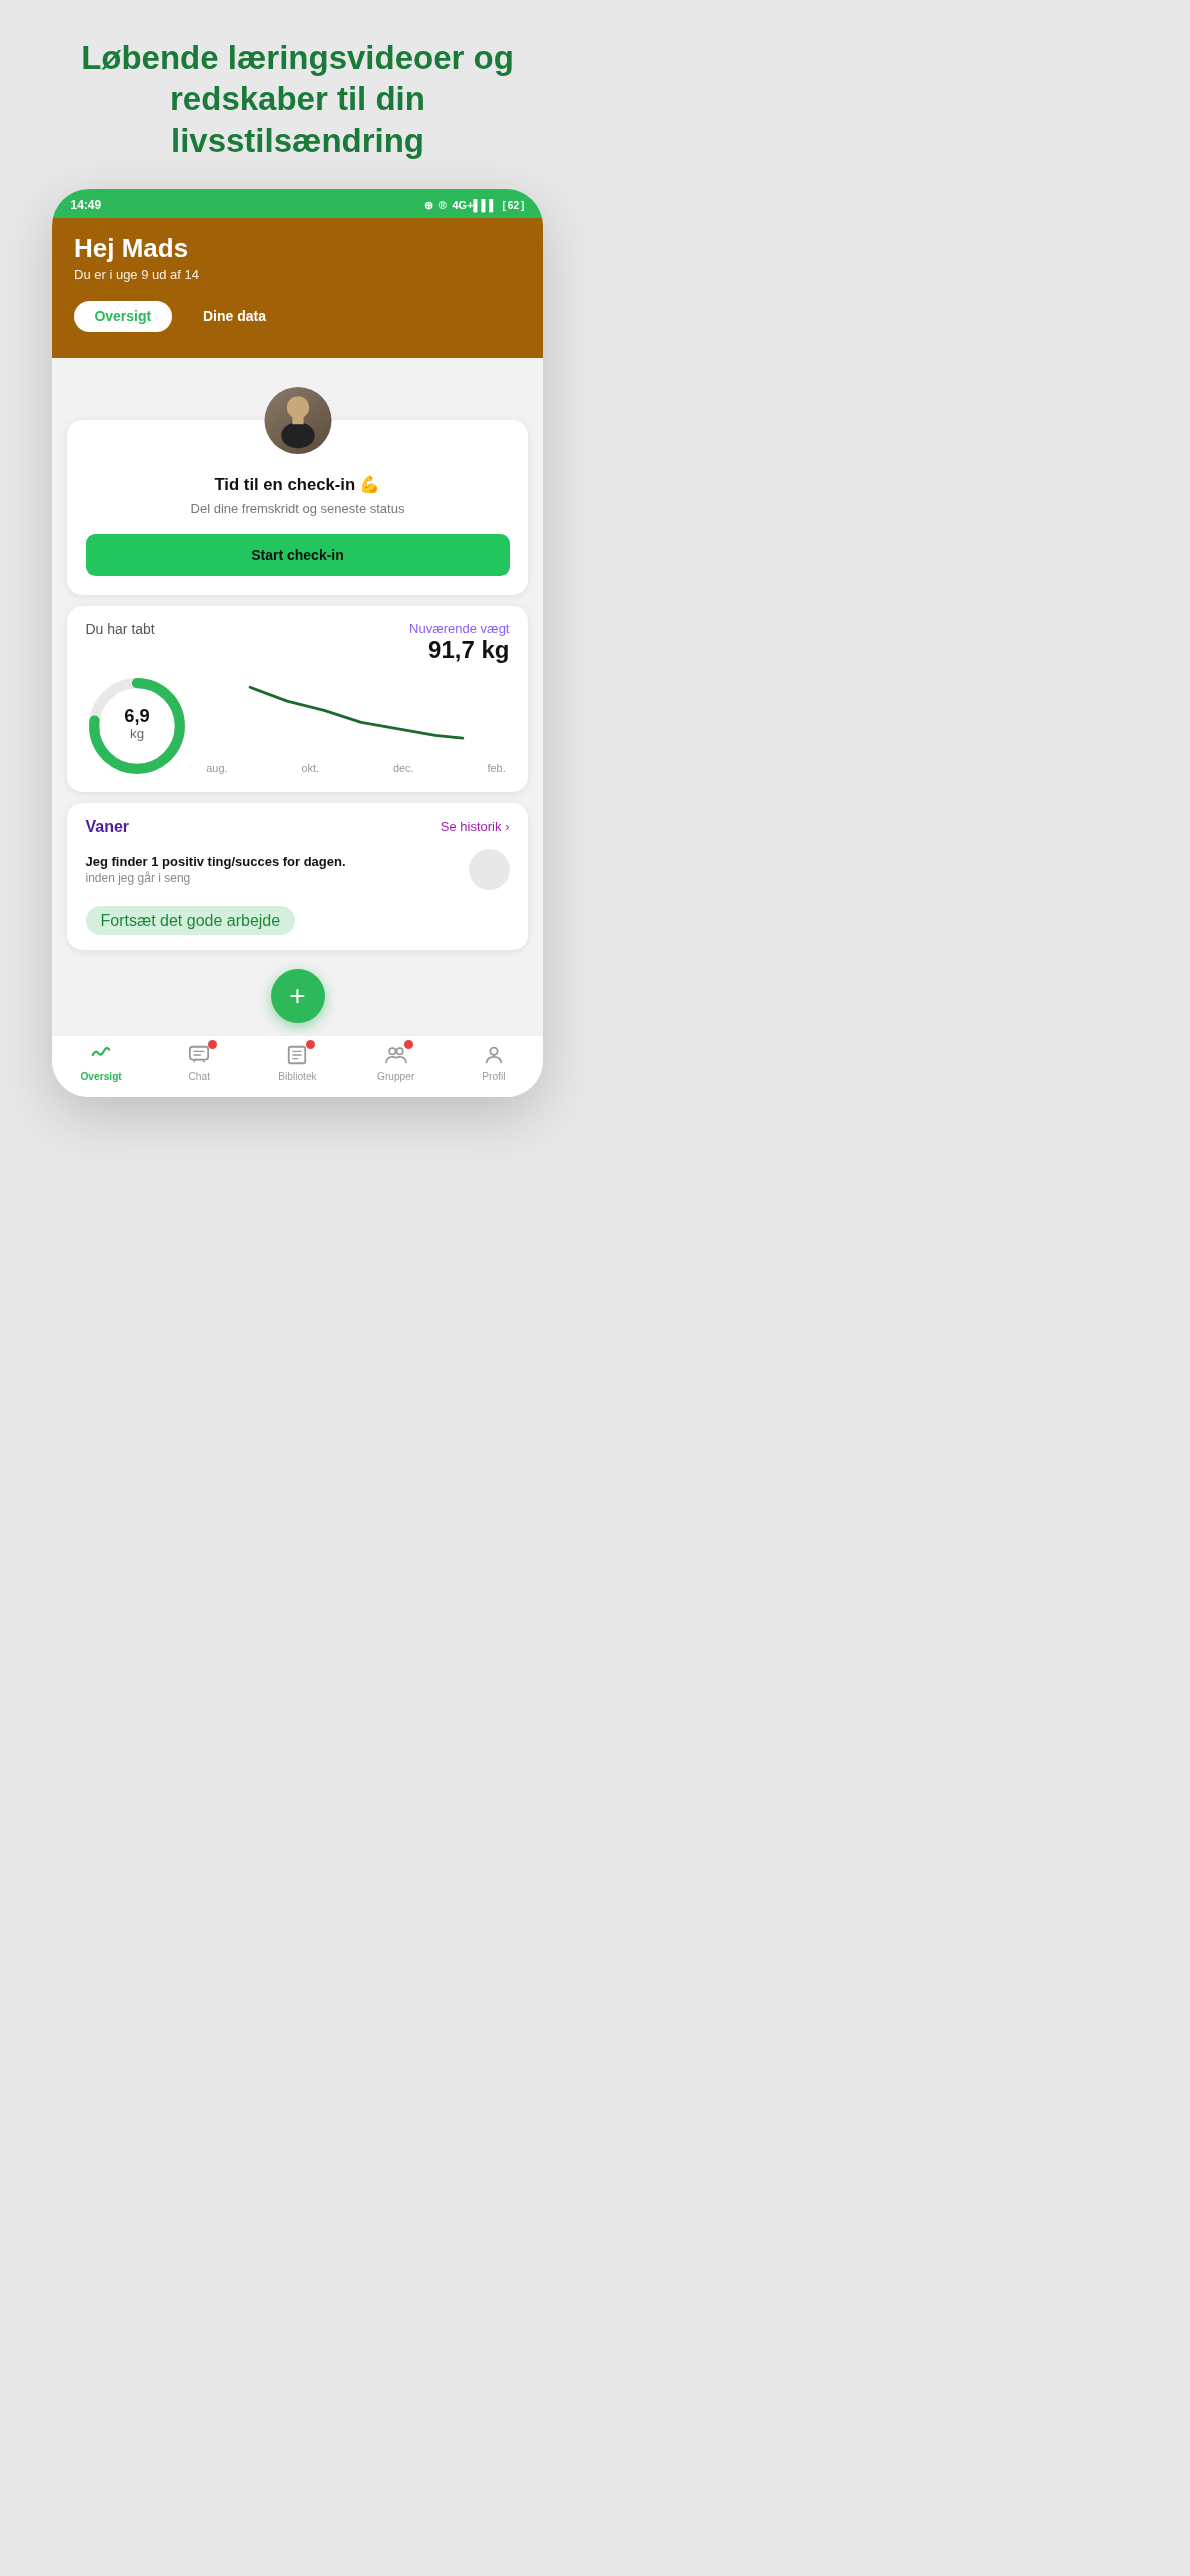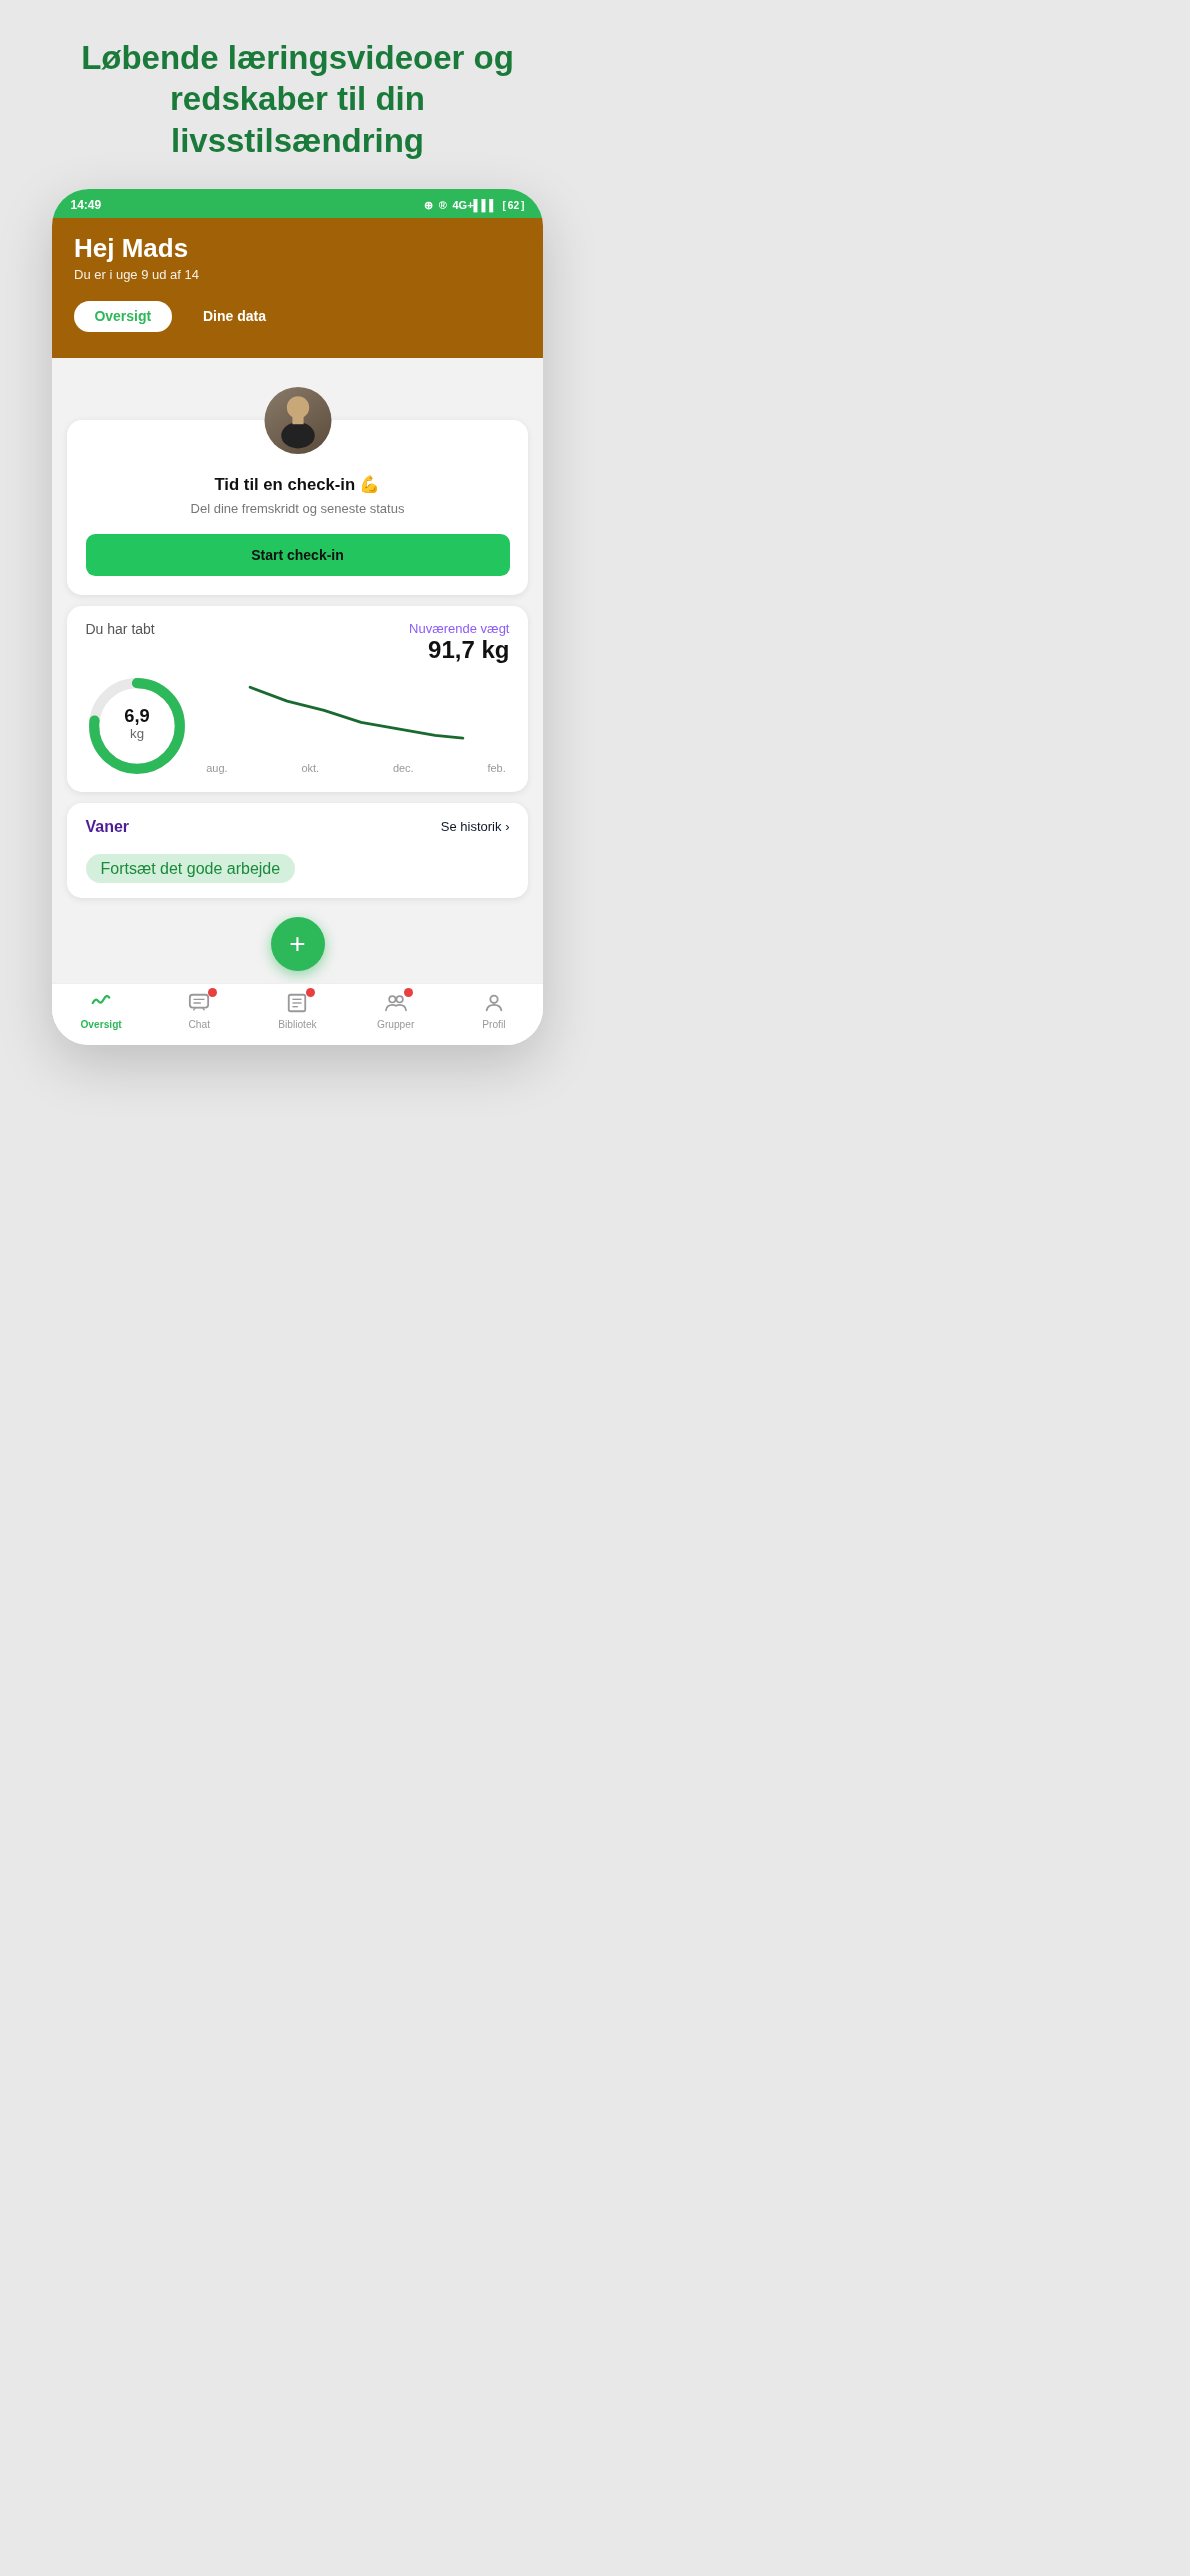--- a/index.html
+++ b/index.html
@@ -251,21 +251,21 @@
     }
 
     .vaner-title {
       font-size: 16px;
       font-weight: 700;
       color: #4c1d95;
     }
 
     .vaner-history {
       font-size: 13px;
-      color: #0f172a;
+      color: #a21caf;
       display: flex;
       align-items: center;
       gap: 3.7px;
       cursor: pointer;
     }
 
     .vaner-item {
       display: flex;
       justify-content: space-between;
       align-items: center;
@@ -489,20 +489,27 @@
 
     <div class="vaner-card">
       <div class="vaner-header">
         <div class="vaner-title">Vaner</div>
         <div class="vaner-history">
           <span>Se historik</span>
           <span>›</span>
         </div>
       </div>
 
+      <div class="vaner-item">
+        <div class="vaner-item-text">
+          <div class="main">Jeg finder 1 positiv ting/succes for dagen.</div>
+          <div class="sub">inden jeg går i seng</div>
+        </div>
+        <div class="toggle-circle"></div>
+      </div>
 
       <div>
         <span class="green-tag">Fortsæt det gode arbejde</span>
       </div>
     </div>
 
     <div class="fab-area">
       <button class="fab-btn">+</button>
     </div>
 

